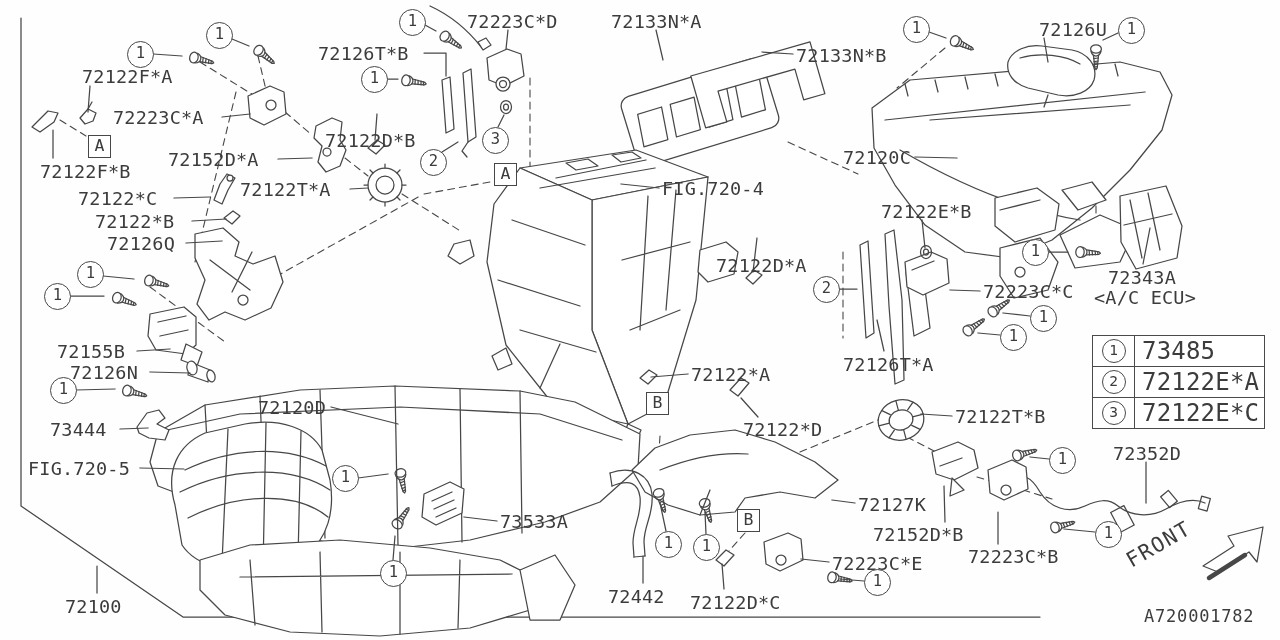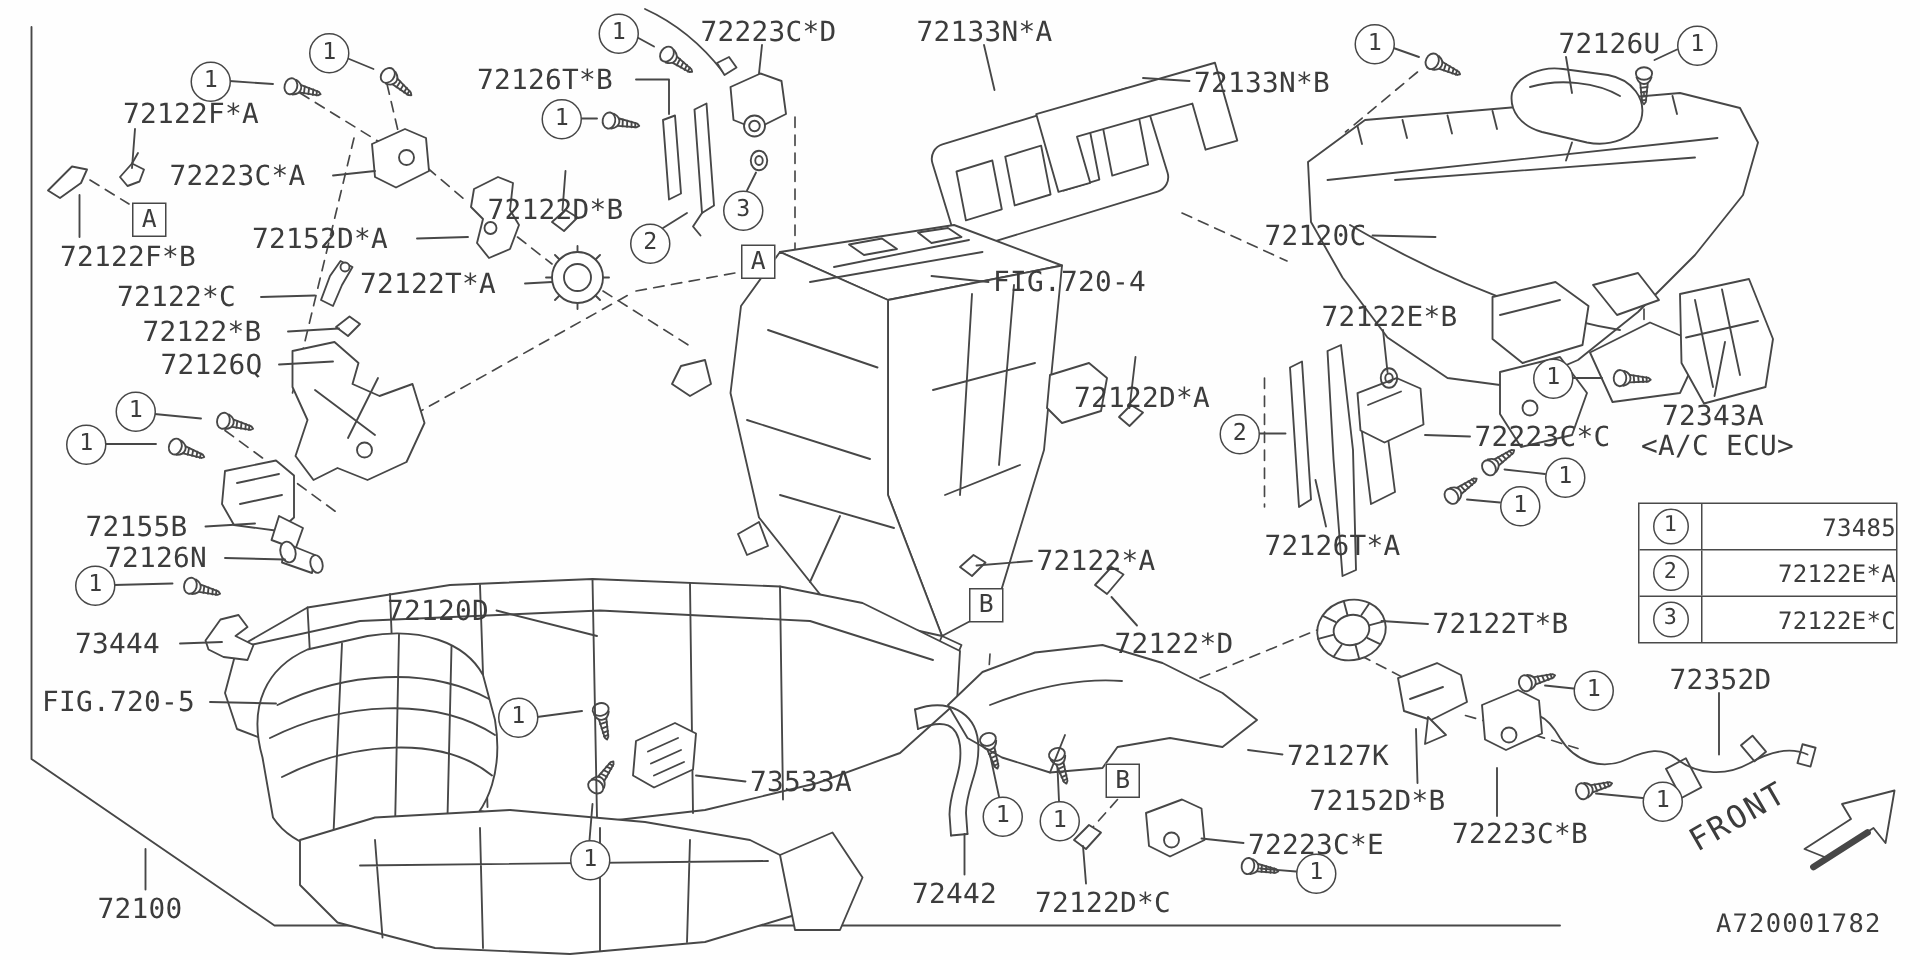--- a/index.html
+++ b/index.html
@@ -11,21 +11,21 @@
            background:#fff;text-align:center;line-height:23px;font-size:15.5px;z-index:3;}
   .marker{position:absolute;width:21px;height:21px;border:1.8px solid #474747;background:#fff;
           text-align:center;line-height:19px;font-size:16.5px;z-index:3;}
   .legend{position:absolute;left:1092px;top:335px;background:#fff;border:1.8px solid #4a4a4a;z-index:4;}
   .lg-row{display:flex;align-items:center;height:30px;border-top:1.6px solid #4a4a4a;}
   .lg-row:first-child{border-top:none;}
   .lg-sym{width:41px;height:100%;display:flex;justify-content:center;align-items:center;
           border-right:1.6px solid #4a4a4a;}
   .lg-circ{width:22px;height:22px;border:1.5px solid #4a4a4a;border-radius:50%;
            font-size:14.5px;line-height:21px;text-align:center;}
-  .lg-part{width:122px;padding-left:7px;font-size:16px;letter-spacing:.2px;text-align:right;}
+  .lg-part{width:122px;padding-left:7px;font-size:24px;letter-spacing:.2px;}
   .front{position:absolute;left:1128px;top:550px;font-size:21px;letter-spacing:1.5px;
          transform:rotate(-30deg);transform-origin:left center;z-index:3;}
   .figid{position:absolute;left:1144px;top:606px;font-size:17px;letter-spacing:.8px;z-index:3;}
   #gen-lines polyline{stroke:#474747;stroke-width:1.25;fill:none;stroke-linecap:round;}
 </style>
 </head>
 <body>
 
 <div class="canvas">
 

